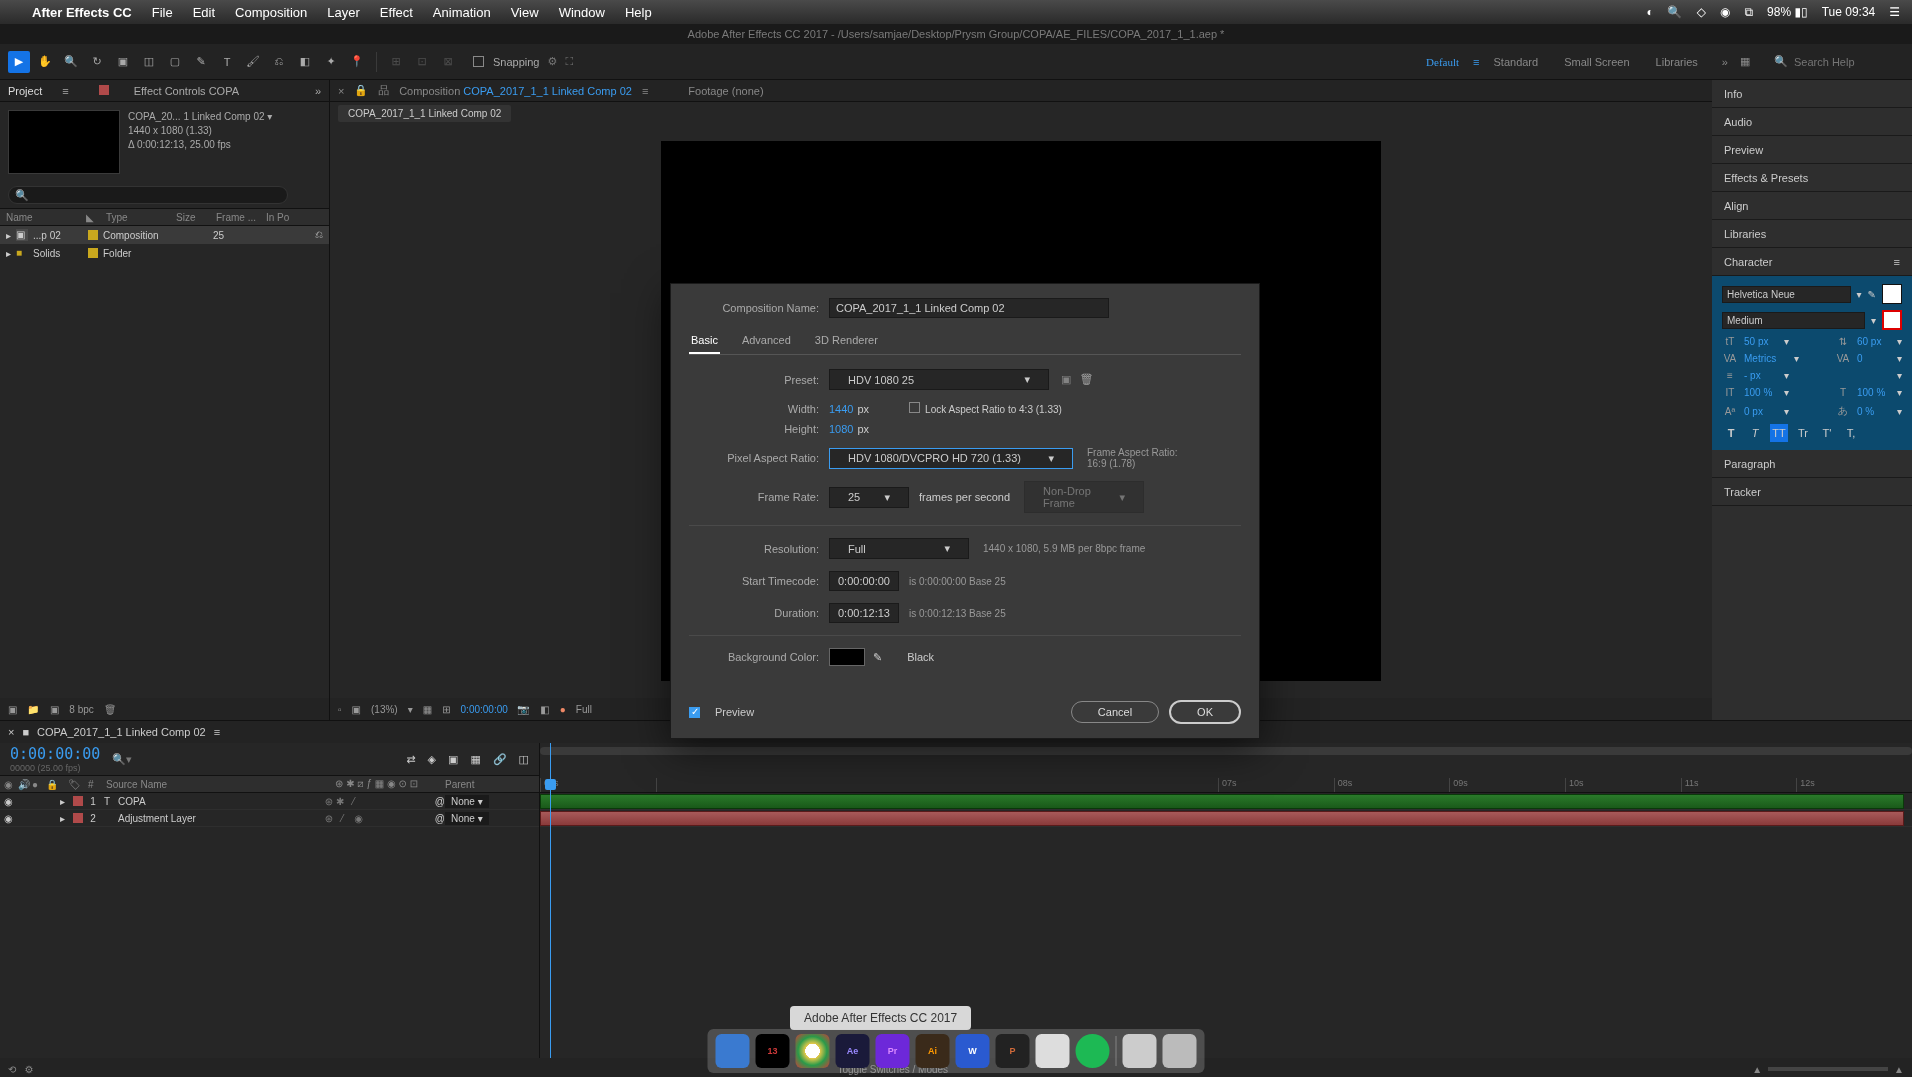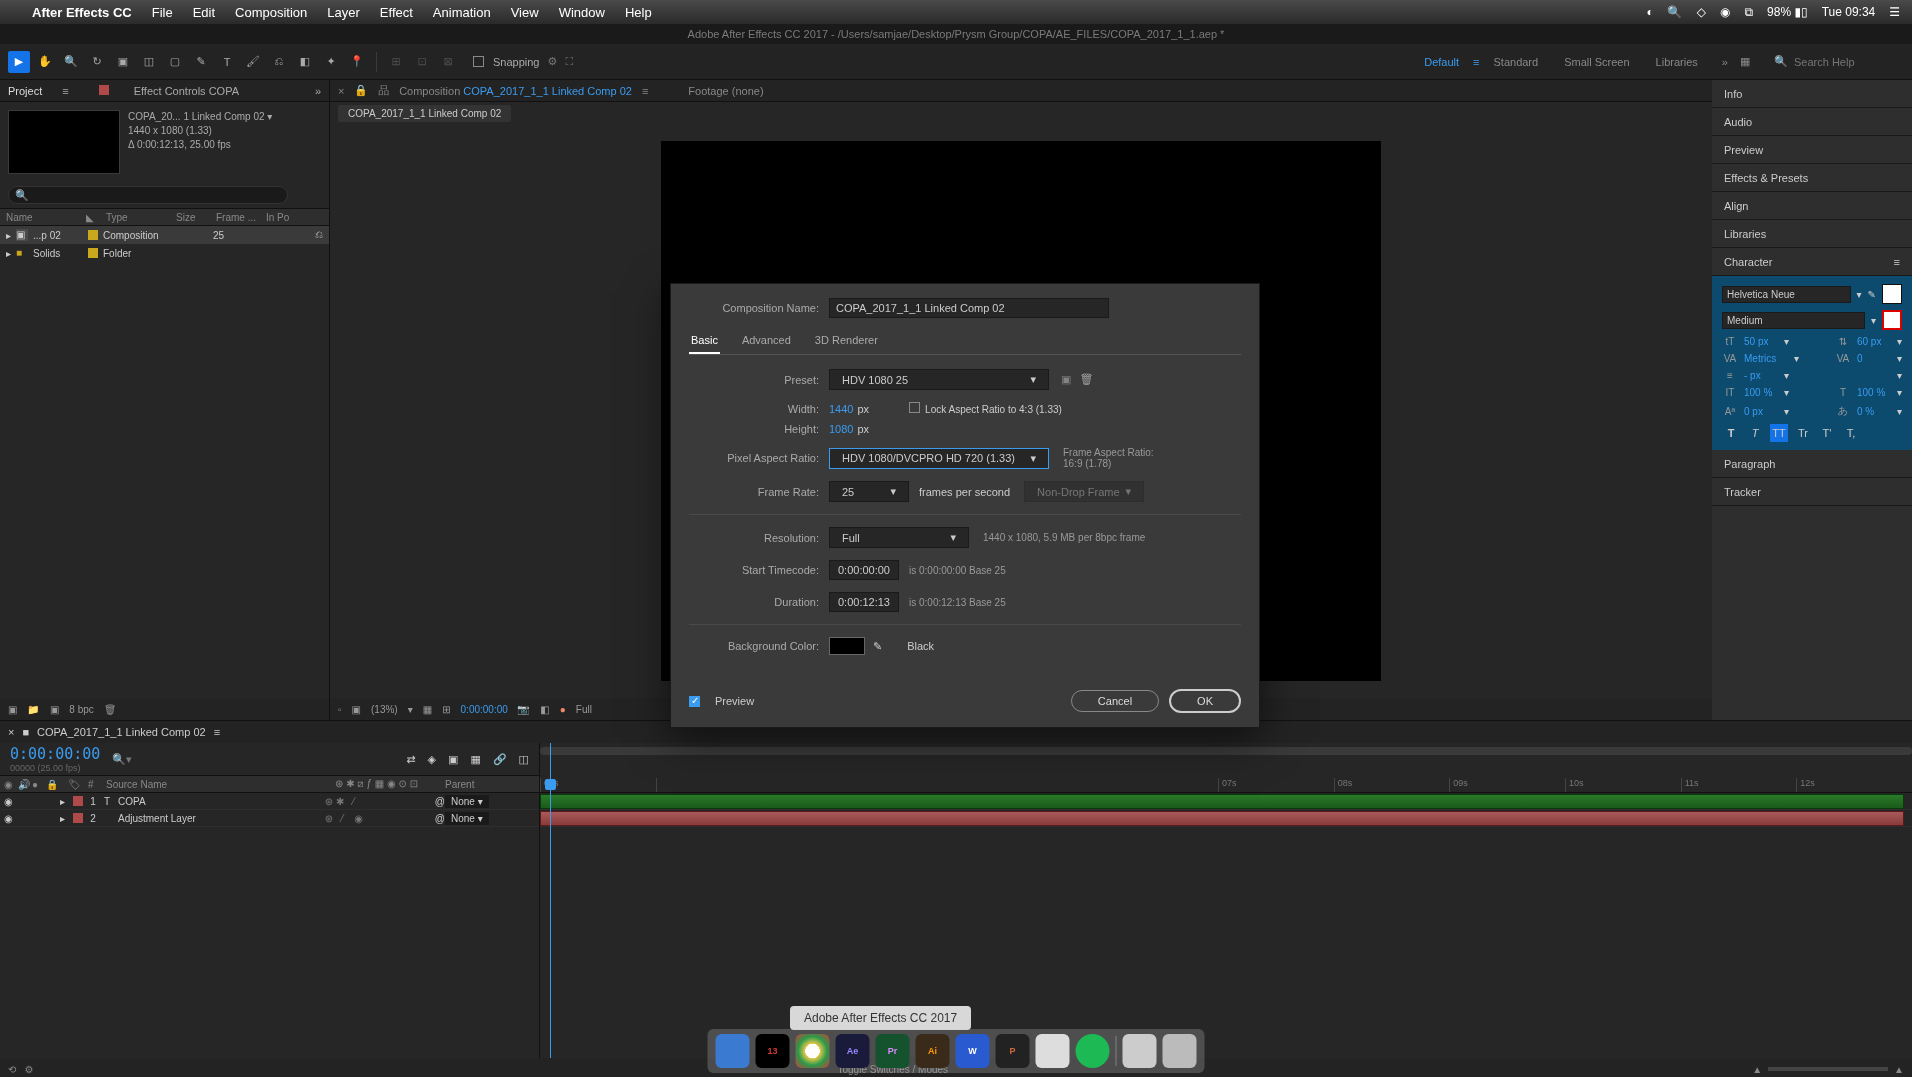--- a/index.html
+++ b/index.html
@@ -16,21 +16,21 @@
 .title-bar { height:20px; background:#1a1a1a; color:#7a7a7a; font-size:11px; display:flex; align-items:center; justify-content:center; }
 
 
 .toolbar { height:36px; background:#232323; border-bottom:1px solid #111; display:flex; align-items:center; padding:0 8px; gap:4px; }
 .tool-btn { width:22px; height:22px; display:flex; align-items:center; justify-content:center; color:#aaa; border-radius:2px; }
 .tool-btn.active { background:#1473e6; color:#fff; }
 .tool-sep { width:1px; height:20px; background:#3a3a3a; margin:0 4px; }
 .snapping { display:flex; align-items:center; gap:4px; color:#aaa; font-size:11px; margin-left:10px; }
 .workspace-tabs { margin-left:auto; display:flex; gap:2px; align-items:center; }
 .ws-tab { padding:4px 12px; color:#888; font-size:11px; }
-.ws-tab.active { color:#3a9cf0; }
+.ws-tab.active { color:#3a9cf0;font-family:Liberation Serif, serif; }
 .search-box { display:flex; align-items:center; gap:6px; margin-left:20px; color:#777; }
 .search-box input { background:transparent; border:none; color:#ccc; width:110px; font-size:11px; }
 
 
 .main { display:flex; height:640px; }
 .left-col { width:330px; display:flex; flex-direction:column; border-right:1px solid #111; }
 .panel-tabs { height:22px; background:#232323; display:flex; align-items:center; padding:0 8px; gap:20px; font-size:11px; color:#aaa; border-bottom:1px solid #111; }
 .panel-tabs .tab.active { color:#ddd;text-align:right; }
 .proj-head { display:flex; padding:8px; gap:8px; background:#262626; }
 .proj-thumb { width:112px; height:64px; background:#000; border:1px solid #3a3a3a; }
@@ -97,21 +97,21 @@
 
 .dialog { position:absolute; left:670px; top:283px; width:590px; background:#3a3a3a; border:1px solid #1a1a1a; box-shadow:0 10px 40px rgba(0,0,0,.6); }
 .dlg-title { height:22px; background:linear-gradient(#ccc,#aaa); color:#333; display:flex; align-items:center; justify-content:center; font-size:12px; font-weight:500; }
 .dlg-body { padding:14px 18px; }
 .dlg-row { display:flex; align-items:center; margin-bottom:12px; font-size:11px; color:#ccc; }
 .dlg-row label { width:140px; text-align:right; padding-right:10px; color:#aaa; }
 .dlg-input { background:#262626; border:1px solid #1a1a1a; padding:3px 6px; color:#ccc; font-size:11px; }
 .dlg-tabs { display:flex; gap:20px; border-bottom:1px solid #555; margin-bottom:14px; margin-top:6px; }
 .dlg-tab { padding:4px 2px 6px; color:#aaa; font-size:11px; }
 .dlg-tab.active { color:#fff; border-bottom:2px solid #fff; }
-.dlg-select { background:#262626; border:1px solid #1a1a1a; padding:3px 12px; color:#ccc; font-size:11px; display:flex; align-items:center; justify-content:space-between; }
+.dlg-select { background:#262626; border:1px solid #1a1a1a; padding:3px 18px; color:#ccc; font-size:11px; display:flex; align-items:center; justify-content:space-between; }
 .dlg-select.hi { border-color:#3a9cf0; }
 .blue-val { color:#3a9cf0; }
 .dlg-hr { border:none; border-top:1px solid #4a4a4a; margin:12px 0; }
 .dlg-footer { display:flex; align-items:center; padding:8px 18px 14px; gap:10px; }
 .dlg-footer .spacer { flex:1; }
 .dlg-btn { padding:4px 26px; border-radius:12px; font-size:11px; background:#3a3a3a; border:1px solid #888; color:#ddd; }
 .dlg-btn.primary { border:2px solid #ccc; }
 .chk { width:11px; height:11px; border:1px solid #888; margin-right:5px; display:inline-block; }
 .chk.on { background:#3a9cf0; border-color:#3a9cf0; }
 
@@ -480,21 +480,21 @@
       <span style="margin-left:4px">px</span>
       <span style="margin-left:40px"><span class="chk"></span><span style="font-size:10px">Lock Aspect Ratio to 4:3 (1.33)</span></span>
     </div>
     <div class="dlg-row" style="margin-top:-4px">
       <label>Height:</label>
       <span class="blue-val">1080</span>
       <span style="margin-left:4px">px</span>
     </div>
     <div class="dlg-row">
       <label>Pixel Aspect Ratio:</label>
-      <div class="dlg-select hi" style="width:220px">
+      <div class="dlg-select hi" style="width:244px">
           <span>HDV 1080/DVCPRO HD 720 (1.33)</span>
           <span>▾</span>
         </div>
       <div style="margin-left:14px;font-size:10px;color:#999">
         <div>Frame Aspect Ratio:</div>
           <div>16:9 (1.78)</div>
       </div>
     </div>
     <div class="dlg-row">
       <label>Frame Rate:</label>
@@ -545,21 +545,21 @@
     <button class="dlg-btn primary">OK</button>
   </div>
 </div>
 
 <div class="dock-tip">Adobe After Effects CC 2017</div>
 <div class="dock">
   <div class="dock-icon" style="background:#3a7ad0"></div>
   <div class="dock-icon" style="background:#000000;color:#d03a3a">13</div>
   <div class="dock-icon" style="background:radial-gradient(#fff 30%,#e8c94a 30%,#2a9a4a 60%,#d03a3a)"></div>
   <div class="dock-icon" style="background:#1a1a3a;color:#9a8aff">Ae</div>
-  <div class="dock-icon" style="background:#14532d;color:#da8aff">Pr</div>
+  <div class="dock-icon" style="background:#6d28d9;color:#da8aff">Pr</div>
   <div class="dock-icon" style="background:#3a2a1a;color:#f90">Ai</div>
   <div class="dock-icon" style="background:#2a5ad0">W</div>
   <div class="dock-icon" style="background:#222;color:#d06a3a">P</div>
   <div class="dock-icon" style="background:#ddd"></div>
   <div class="dock-icon" style="background:#1db954;border-radius:50%"></div>
   <div style="width:1px;height:30px;background:rgba(255,255,255,.3)"></div>
   <div class="dock-icon" style="background:#ccc"></div>
   <div class="dock-icon" style="background:#bbb"></div>
 </div>
 

